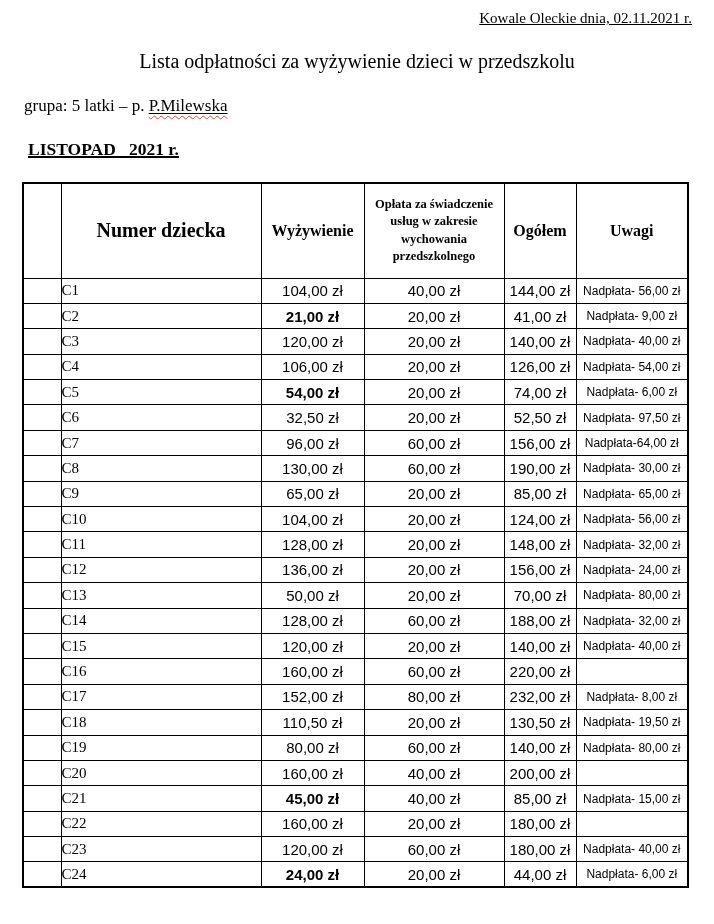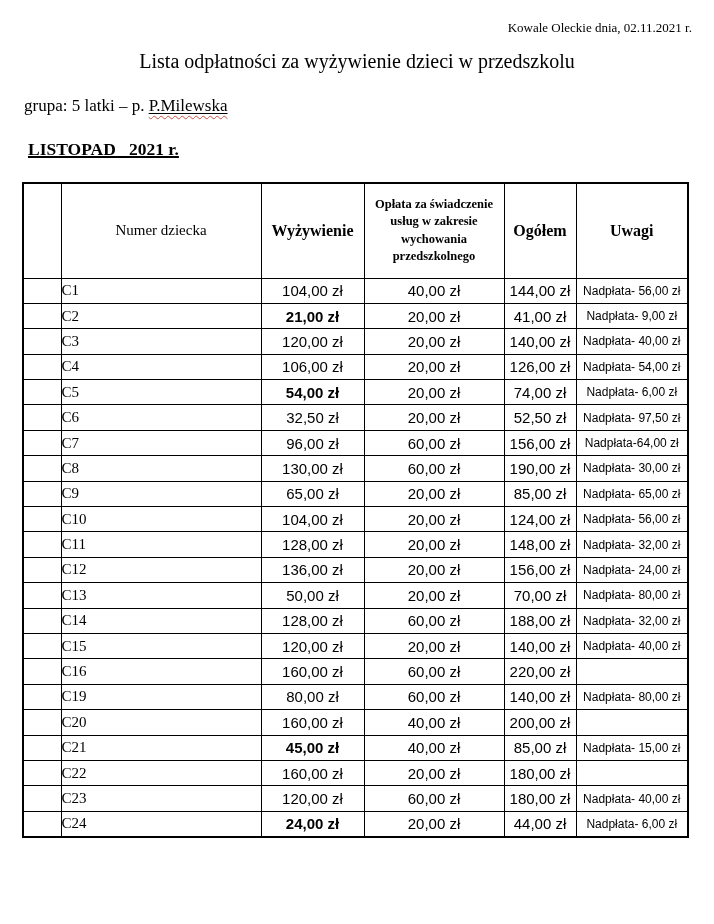--- a/index.html
+++ b/index.html
@@ -1,21 +1,21 @@
 <!DOCTYPE html>
 <html lang="pl"><head>
 <meta charset="utf-8">
 <style>
   html,body{margin:0;padding:0;}
   body{
     width:714px;height:924px;background:#ffffff;color:#000;
     font-family:"Liberation Serif", serif;position:relative;overflow:hidden;
   }
   .date-line{
-    position:absolute;top:20px;right:22px;font-size:13px;white-space:pre;
+    position:absolute;top:10px;right:22px;font-size:15px;white-space:pre;text-decoration:underline;
   }
   .doc-title{
     position:absolute;top:50px;left:0;width:714px;text-align:center;
     font-size:20px;
   }
   .group-line{
     position:absolute;top:96px;left:24px;font-size:17px;white-space:pre;
   }
   .spell{
     text-decoration:underline wavy #c94f43;
@@ -39,21 +39,21 @@
   table.payments th, table.payments td{
     border:1px solid #000;padding:0;vertical-align:middle;overflow:hidden;
   }
   thead tr{height:95px;}
   tbody tr{height:25.4px;}
   th{
     text-align:center;font-weight:700;font-size:16px;
     font-family:"Liberation Serif", serif;
   }
   th.h-empty{font-weight:400;}
-  th.h-numer{font-weight:400;font-size:15px;}
+  th.h-numer{font-weight:700;font-size:20px;}
   th.h-oplata{font-size:12.5px;line-height:1.4;padding:0 6px;}
   td.cell-numer{font-size:15px;}
   td.cell-money{
     text-align:center;font-size:15px;
     font-family:"Liberation Sans", sans-serif;
   }
   td.cell-money.bold{font-weight:700;}
   td.cell-uwagi{
     text-align:center;font-size:12px;padding-left:5px;
     font-family:"Liberation Sans", sans-serif;
@@ -213,20 +213,36 @@
       <tr>
     <td class="cell-empty"></td>
     <td class="cell-numer">C16</td>
     <td class="cell-money w">160,00 zł</td>
     <td class="cell-money">60,00 zł</td>
     <td class="cell-money">220,00 zł</td>
     <td class="cell-uwagi"></td>
   </tr>
       <tr>
     <td class="cell-empty"></td>
+    <td class="cell-numer">C17</td>
+    <td class="cell-money w">152,00 zł</td>
+    <td class="cell-money">80,00 zł</td>
+    <td class="cell-money">232,00 zł</td>
+    <td class="cell-uwagi">Nadpłata- 8,00 zł</td>
+  </tr>
+      <tr>
+    <td class="cell-empty"></td>
+    <td class="cell-numer">C18</td>
+    <td class="cell-money w">110,50 zł</td>
+    <td class="cell-money">20,00 zł</td>
+    <td class="cell-money">130,50 zł</td>
+    <td class="cell-uwagi">Nadpłata- 19,50 zł</td>
+  </tr>
+      <tr>
+    <td class="cell-empty"></td>
     <td class="cell-numer">C19</td>
     <td class="cell-money w">80,00 zł</td>
     <td class="cell-money">60,00 zł</td>
     <td class="cell-money">140,00 zł</td>
     <td class="cell-uwagi">Nadpłata- 80,00 zł</td>
   </tr>
       <tr>
     <td class="cell-empty"></td>
     <td class="cell-numer">C20</td>
     <td class="cell-money w">160,00 zł</td>

